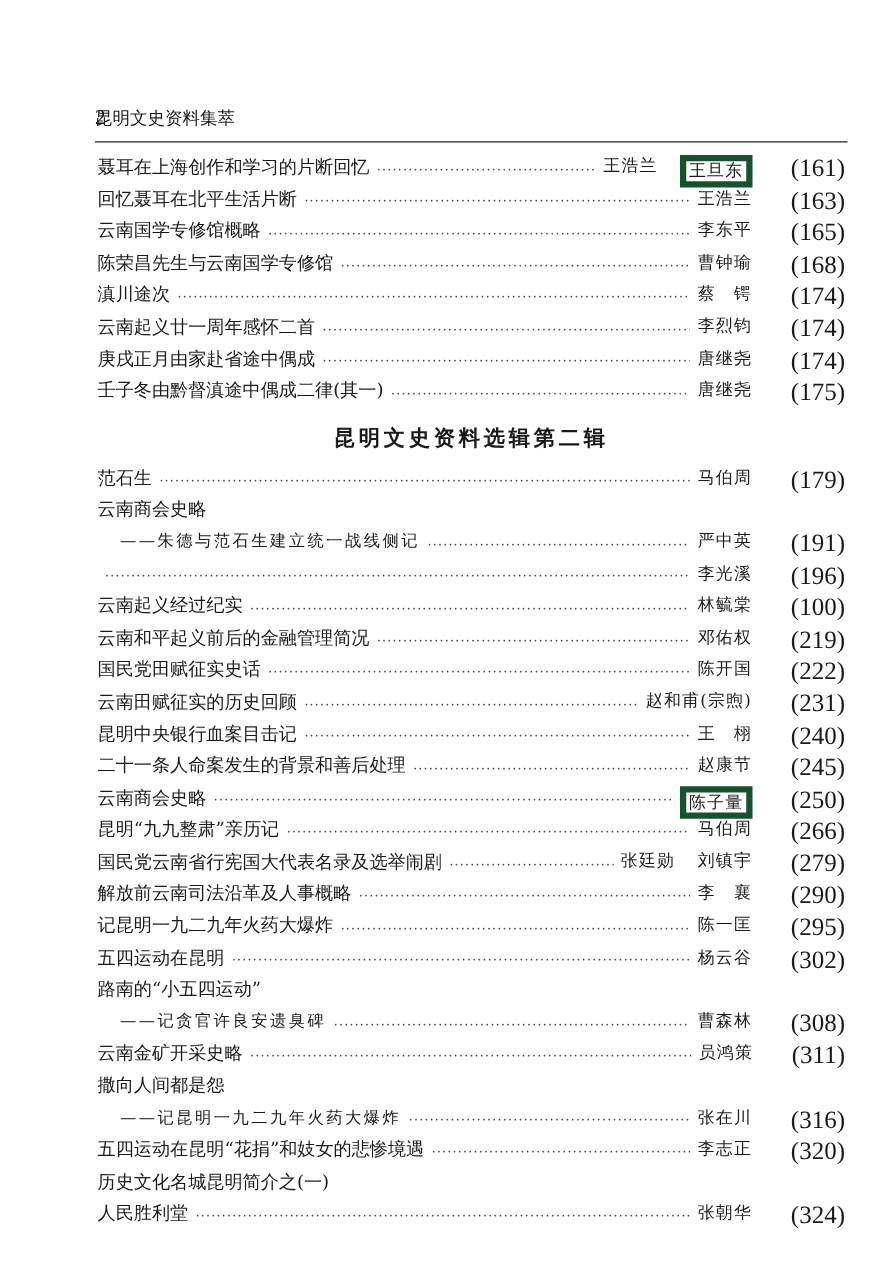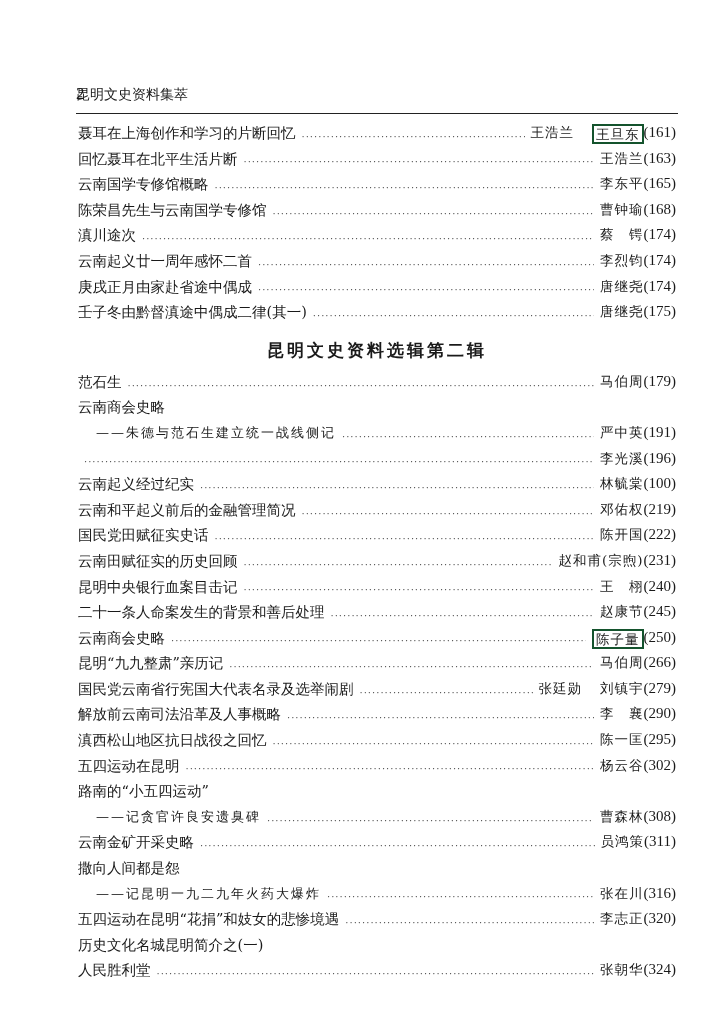--- a/index.html
+++ b/index.html
@@ -10,22 +10,22 @@
   .book-title { position:absolute; left:0; right:0; top:2px; font-size:14px; }
   .rule { position:absolute; left:76px; top:113px; width:602px; height:0; border-top:1.5px solid #222; }
   .toc { position:absolute; left:78px; top:124px; width:598px; }
   .row { position:relative; height:25.6px; display:flex; align-items:flex-start; font-size:14.5px; white-space:nowrap; }
   .row .title { flex:0 0 auto; }
   .row.sub .title { padding-left:18px; font-size:13px; letter-spacing:2px; }
   .row .dots { flex:1 1 auto; overflow:hidden; margin:0 6px; color:#444; font-size:10px; letter-spacing:1px; align-self:center; height:14px; line-height:14px; }
   .row .dots::before { content:"··································································································································"; }
   .row .author { flex:0 0 auto; font-size:13.5px; letter-spacing:1px; }
   .row .author2 { flex:0 0 auto; font-size:13.5px; letter-spacing:1px; margin-right:18px; }
-  .row .boxed { border:2px solid #14532d; padding:0 2px; line-height:16px; }
-  .row .page { flex:0 0 auto; font-family:"Liberation Serif",serif; font-size:15px; }
+  .row .boxed { border:5px solid #14532d; padding:0 2px; line-height:16px; }
+  .row .page { flex:0 0 auto; font-family:"Liberation Serif",serif; font-size:20px;margin-left:31px; }
   .section-title { height:44px; display:flex; align-items:center; justify-content:center; font-size:17px; font-weight:bold; letter-spacing:3px; }
   .row.nodots .dots { visibility:hidden; }
 </style>
 </head>
 <body>
 
 <div class="header">
   <span class="page-num">2</span>
   <div class="book-title">昆明文史资料集萃</div>
 </div>
@@ -161,21 +161,21 @@
         <span class="author">刘镇宇</span>
         <span class="page">(279)</span>
       </div>
       <div class="row">
         <span class="title">解放前云南司法沿革及人事概略</span>
         <span class="dots"></span>
         <span class="author">李　襄</span>
         <span class="page">(290)</span>
       </div>
       <div class="row">
-        <span class="title">滇西松山地区抗日战役之回忆</span>
+        <span class="title">记昆明一九二九年火药大爆炸</span>
         <span class="dots"></span>
         <span class="author">陈一匡</span>
         <span class="page">(295)</span>
       </div>
       <div class="row">
         <span class="title">五四运动在昆明</span>
         <span class="dots"></span>
         <span class="author">杨云谷</span>
         <span class="page">(302)</span>
       </div>

